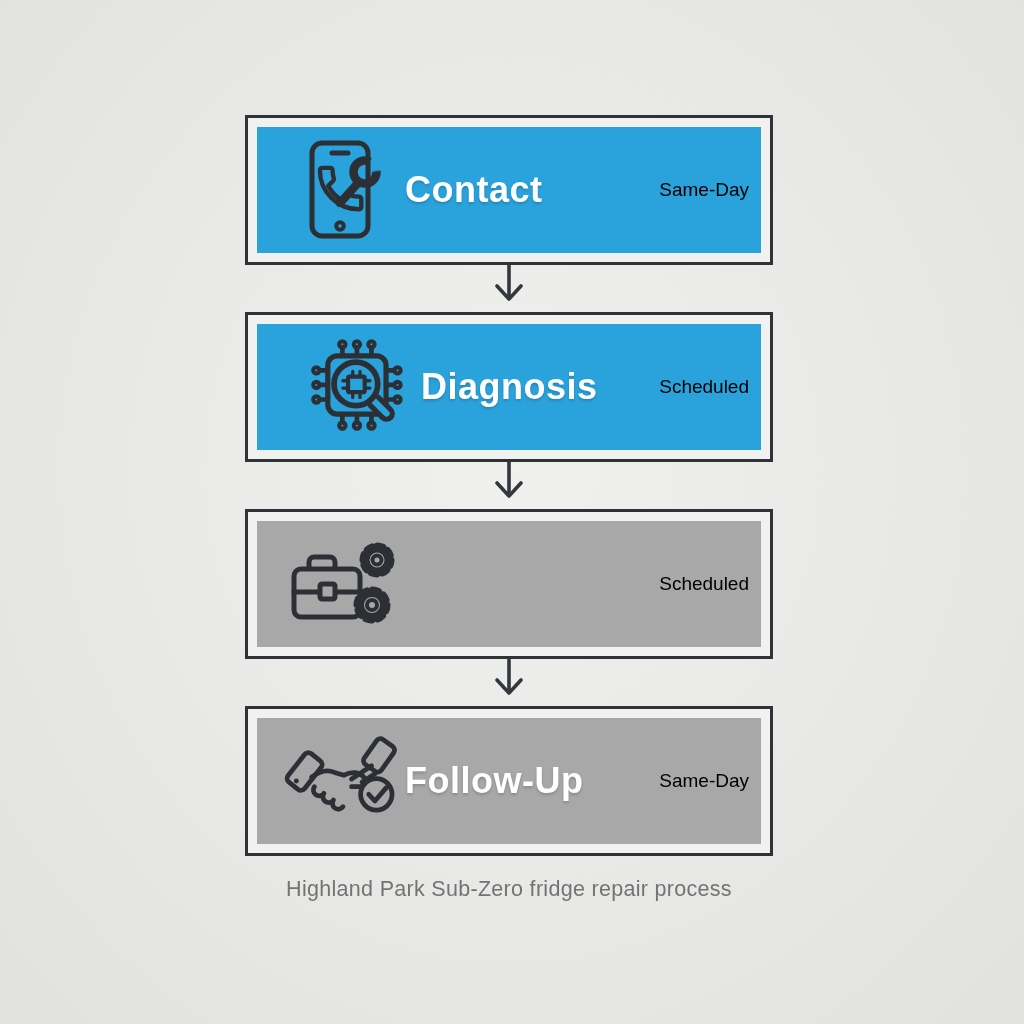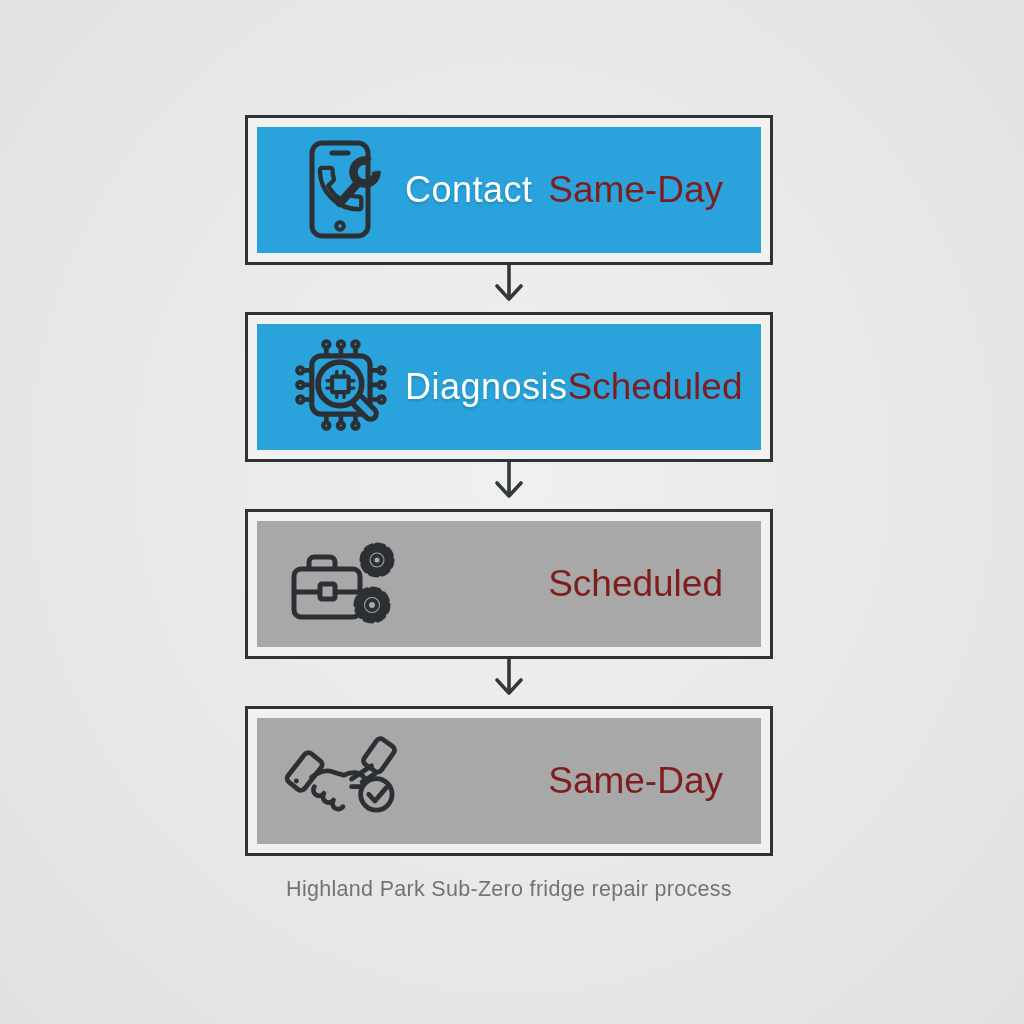--- a/index.html
+++ b/index.html
@@ -10,24 +10,24 @@
   }
   .flow{position:absolute;left:245px;top:115px;width:528px;}
   .step{
     box-sizing:border-box;height:150px;border:3px solid #2e3338;
     background:#f1f1ef;padding:9px;
   }
   .fill{height:100%;display:flex;align-items:center;background:#cccccc;}
   .icon-wrap{width:120px;margin-left:26px;display:flex;justify-content:center;align-items:center;flex:0 0 auto;}
   .icon-wrap svg{display:block;}
   .title{
-    font-size:36px;font-weight:400;color:#ffffff;margin-left:2px;letter-spacing:.5px;
+    font-size:36px;font-weight:700;color:#ffffff;margin-left:2px;letter-spacing:.5px;
     text-shadow:0 2px 3px rgba(0,0,0,.18);white-space:nowrap;
   }
-  .status{margin-left:auto;margin-right:38px;font-size:37px;color:#7f1d1d;white-space:nowrap;}
+  .status{margin-left:auto;margin-right:12px;font-size:19px;color:#000000;white-space:nowrap;}
   .connector{height:47px;display:flex;justify-content:center;}
   .caption{margin-top:21px;text-align:center;font-size:21.5px;color:#737373;letter-spacing:.3px;}
 </style>
 </head>
 <body>
 
 <div class="flow">
 
   <div class="step">
     <div class="fill" style="background-color: rgb(42, 163, 220); --step-fill: #2aa3dc;">
@@ -51,21 +51,21 @@
   </div>
 
   <div class="connector">
     <svg width="40" height="47" viewBox="0 0 40 47" stroke="#33383c" fill="none" stroke-linecap="round" stroke-linejoin="round">
       <line x1="20" y1="0" x2="20" y2="30" stroke-width="3.6"></line>
       <polyline points="8,21 20,34 32,21" stroke-width="3.6"></polyline>
     </svg>
   </div>
 
   <div class="step">
-    <div class="fill" style="background-color: rgb(42, 163, 220); --step-fill: #2aa3dc;">
+    <div class="fill" style="background-color: rgb(42, 163, 220); padding-left: 16px; --step-fill: #2aa3dc;">
       <span class="icon-wrap">
         <svg width="104" height="104" viewBox="0 0 100 100" stroke="#2c2f34" fill="none" stroke-linecap="round" stroke-linejoin="round">
           <path stroke-width="4.5" d="M34,20V12 M48,20V12 M62,20V12 M34,76v8 M48,76v8 M62,76v8 M20,34h-8 M20,48h-8 M20,62h-8 M76,34h8 M76,48h8 M76,62h8"></path>
           <circle cx="34" cy="9" r="3" stroke-width="4"></circle>
             <circle cx="48" cy="9" r="3" stroke-width="4"></circle>
             <circle cx="62" cy="9" r="3" stroke-width="4"></circle>
           <circle cx="34" cy="87" r="3" stroke-width="4"></circle>
             <circle cx="48" cy="87" r="3" stroke-width="4"></circle>
             <circle cx="62" cy="87" r="3" stroke-width="4"></circle>
           <circle cx="9" cy="34" r="3" stroke-width="4"></circle>
@@ -131,18 +131,19 @@
           <rect x="0" y="-11" width="38" height="22" rx="5" transform="translate(11,51) rotate(-52)" stroke-width="5"></rect>
           <circle cx="14" cy="46" r="2.6" fill="#2c2f34" stroke="none"></circle>
           <rect x="0" y="-11" width="32" height="22" rx="5" transform="translate(110,6) rotate(125)" stroke-width="5"></rect>
           <path stroke-width="5" d="M93,30 L72,44 M97,38 L83,47"></path>
           <path stroke-width="5" d="M30,42 C38,36 47,34 54,37 L64,40 C71,36 79,36 84,41 C88,45 87,50 82,52 L72,52"></path>
           <path stroke-width="5" d="M33,52 a6,6 0 1 0 10,7 a6,6 0 1 0 10,7 a6,6 0 1 0 10,7"></path>
           <circle cx="98" cy="60" r="16.5" stroke-width="5" style="fill:var(--step-fill)"></circle>
           <path stroke-width="5" d="M90,60 l6.5,7 l12,-14"></path>
         </svg>
       </span>
+      <span class="title">Follow-Up</span>
       <span class="status">Same-Day</span>
     </div>
   </div>
 
   <div class="caption">Highland Park Sub-Zero fridge repair process</div>
 </div>
 
 </body></html>

